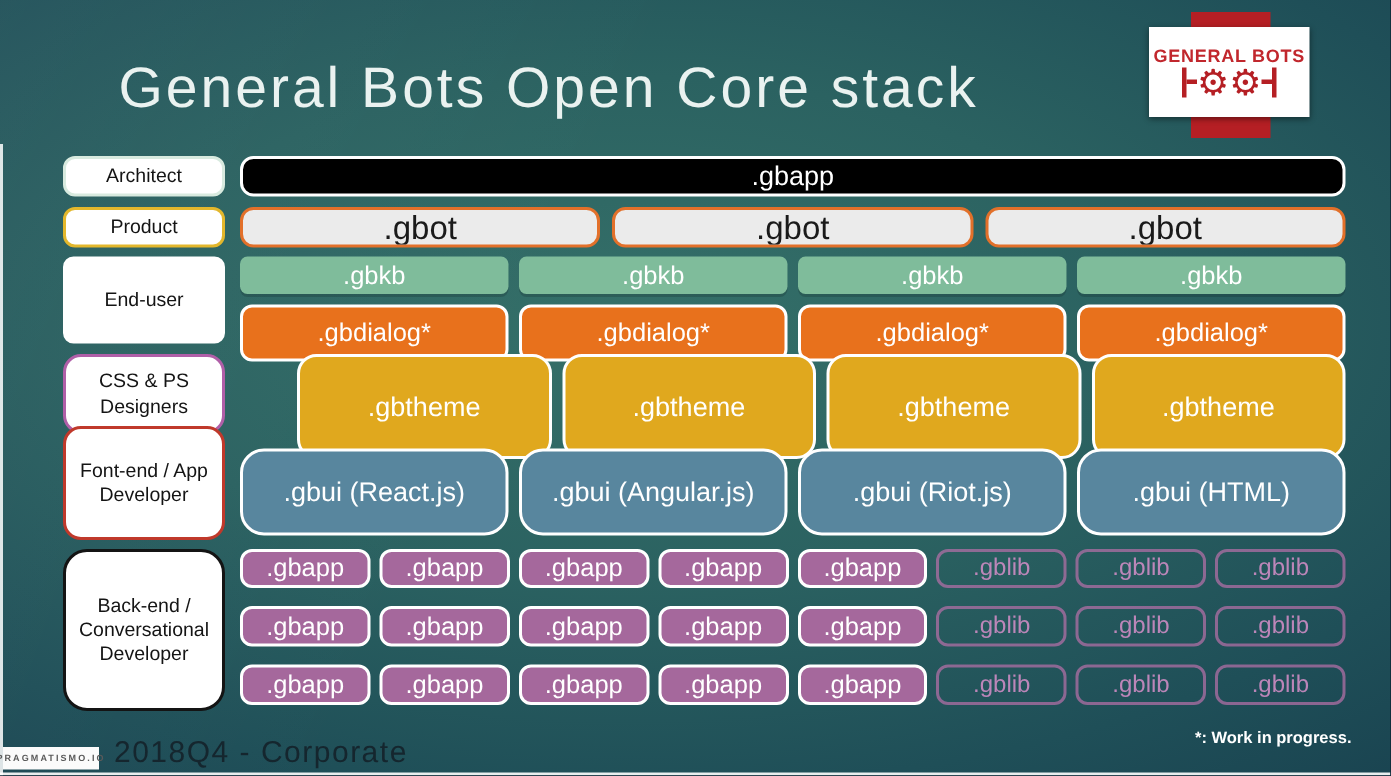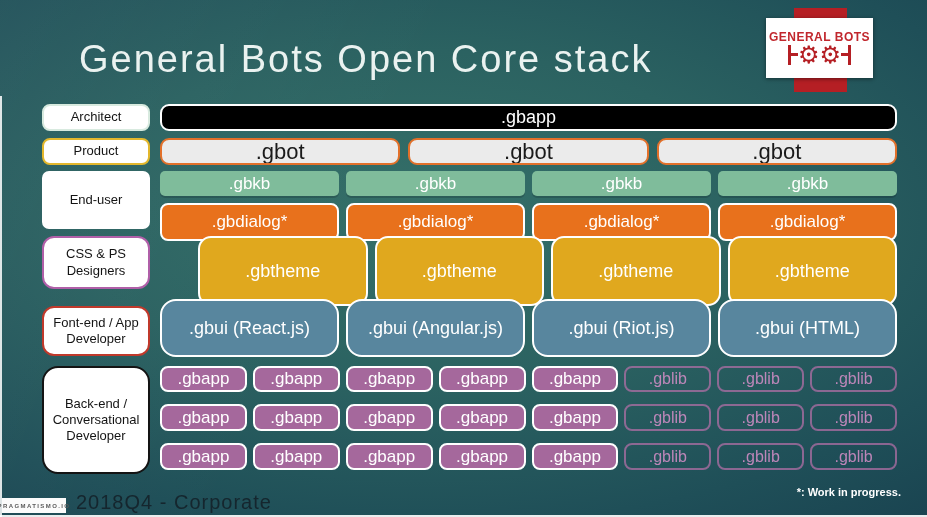--- a/index.html
+++ b/index.html
@@ -35,21 +35,21 @@
   
   .role{
     position:absolute;left:42px;width:108px;background:#ffffff;color:#141414;
     display:flex;align-items:center;justify-content:center;text-align:center;
     border-radius:8px;font-size:13px;line-height:1.25;box-sizing:border-box;padding:2px 4px;
   }
   .role-architect{top:104px;height:27px;border:2px solid #d8eadf;}
   .role-product{top:138px;height:27px;border:2px solid #e3b72c;}
   .role-enduser{top:171px;height:58px;border:2px solid #ffffff;border-radius:7px;}
   .role-designers{top:236px;height:53px;border:2px solid #b05fa8;border-radius:12px;}
-  .role-frontend{top:306px;height:50px;border:2px solid #c0392b;border-radius:12px;}
+  .role-frontend{top:284px;height:76px;border:2px solid #c0392b;border-radius:12px;}
   .role-backend{top:366px;height:108px;border:2px solid #141414;border-radius:16px;}
 
   
   .row{position:absolute;left:160px;width:737px;display:grid;gap:7px;box-sizing:border-box;}
   .cols-1{grid-template-columns:1fr;}
   .cols-3{grid-template-columns:repeat(3,1fr);gap:8px;}
   .cols-4{grid-template-columns:repeat(4,1fr);}
   .cols-8{grid-template-columns:repeat(8,1fr);gap:6px;}
 
   .row-gbai{top:104px;height:27px;}

